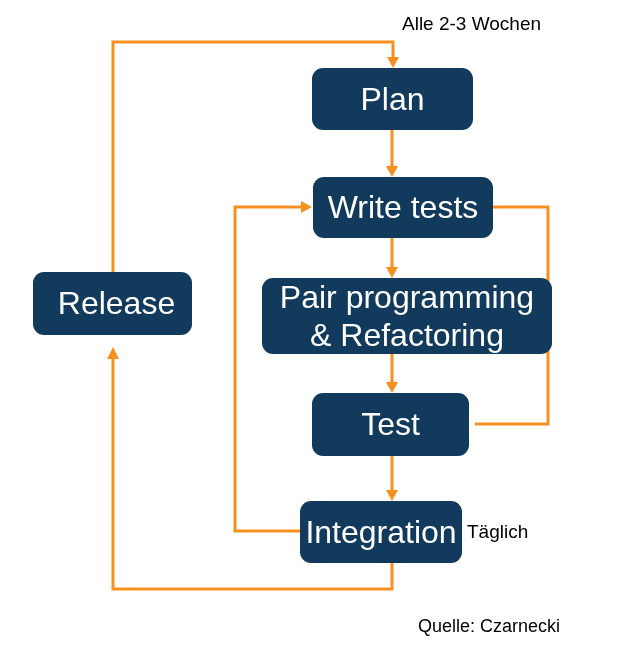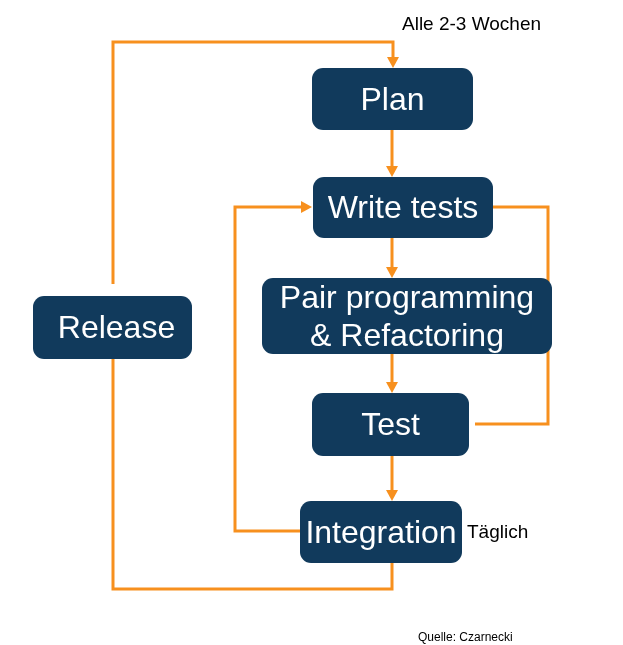--- a/index.html
+++ b/index.html
@@ -49,21 +49,21 @@
     text-align: center;
     font-size: 32px;
     line-height: 1.2;
   }
   .annotation {
     position: absolute;
     color: var(--annotation-text);
     font-size: 19px;
     white-space: nowrap;
   }
-  .annotation.source { font-size: 12px; margin-top: 14px; }
+  .annotation.source { font-size: 18px; }
 </style>
 </head>
 <body>
 
 <div class="canvas">
 
   <svg class="connector-layer" width="623" height="645" viewBox="0 0 623 645" xmlns="http://www.w3.org/2000/svg">
 
     <g>
       <path class="connector" d="M392 130 V167"></path>
@@ -120,21 +120,21 @@
   </div>
 
   <div class="node" style="left:312px; top:393px; width:157px; height:63px;">
     <span>Test</span>
   </div>
 
   <div class="node" style="left:300px; top:501px; width:162px; height:62px;text-align:right;">
     <span>Integration</span>
   </div>
 
-  <div class="node" style="left:33px; top:296px; width:159px; height:63px;padding-left:8px;">
+  <div class="node" style="left:33px; top:272px; width:159px; height:63px;padding-left:8px;">
     <span>Release</span>
   </div>
 
   <div class="annotation" style="left:402px; top:13px;">Alle 2-3 Wochen</div>
 
   <div class="annotation" style="left:467px; top:521px;">Täglich</div>
 
   <div class="annotation source" style="left:418px; top:616px;">Quelle: Czarnecki</div>
 
 </div>

